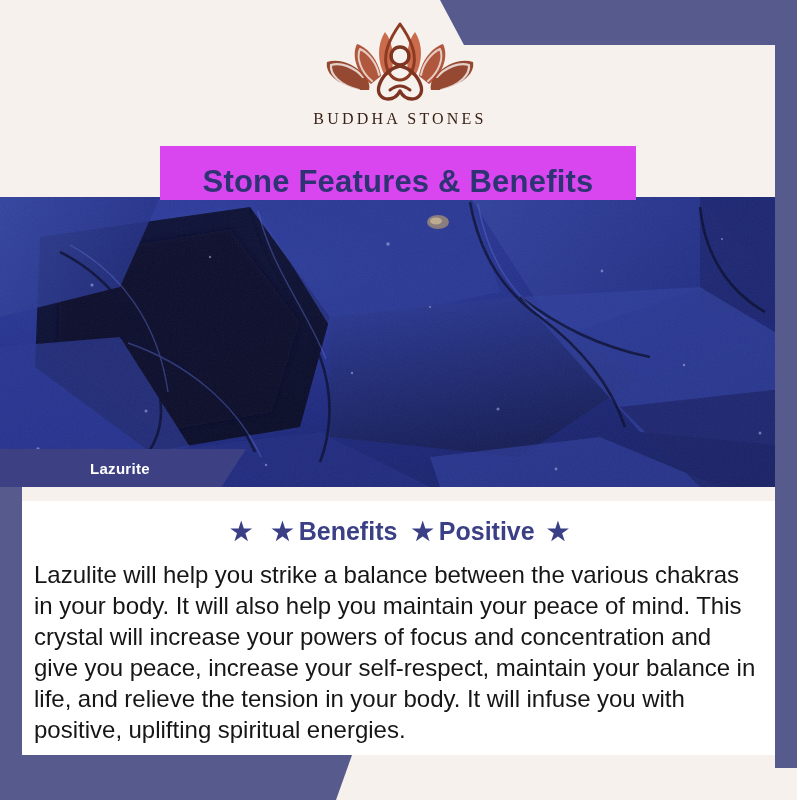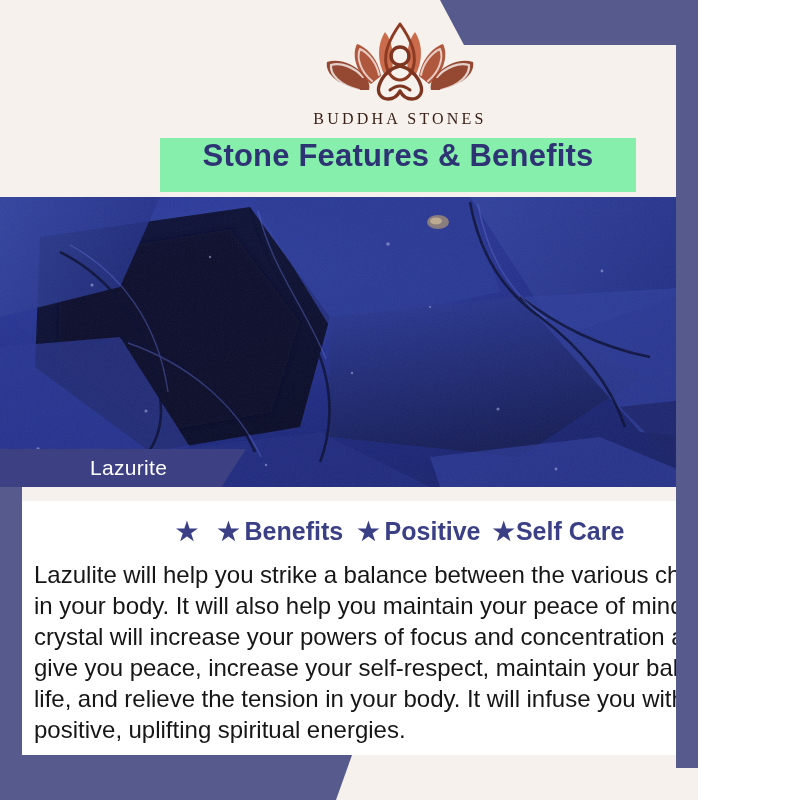--- a/index.html
+++ b/index.html
@@ -3,21 +3,21 @@
 <meta charset="utf-8">
 <style>
   html, body {
     margin: 0; padding: 0;
     width: 800px; height: 800px;
     overflow: hidden;
     font-family: "Liberation Sans", sans-serif;
   }
   #poster {
     position: relative;
-    width: 698px; height: 800px;
+    width: 797px; height: 800px;
     background: #f6f1ec;
     overflow: hidden;
   }
 
   
   .frame-top-band {
     position: absolute;
     top: 0; left: 0; width: 800px; height: 45px;
     background: #565a8c;
     clip-path: polygon(55% 0, 100% 0, 100% 100%, 58% 100%);
@@ -64,26 +64,26 @@
     font-family: "Liberation Serif", serif;
     font-size: 16px;
     letter-spacing: 3.2px;
     color: #3a2118;
     font-weight: 400;
   }
 
   
   .title-panel {
     position: absolute;
-    left: 160px; top: 138px;
+    left: 160px; top: 146px;
     width: 476px; height: 54px;
-    background: #86efac;
+    background: #d946ef;
     z-index: 5;
     display: flex;
-    align-items: flex-start;
+    align-items: flex-end;
     justify-content: center;
   }
   .title-text {
     font-size: 31px;
     font-weight: bold;
     color: #2e3473;
     letter-spacing: 0.2px;
     white-space: nowrap;
   }
 
@@ -105,22 +105,22 @@
     width: 246px; height: 38px;
     background: #3d4184;
     clip-path: polygon(0 0, 100% 0, 90% 100%, 0 100%);
     z-index: 6;
     display: flex;
     align-items: center;
   }
   .name-tag-text {
     margin-left: 90px;
     color: #ffffff;
-    font-size: 21px;
-    font-weight: normal;
+    font-size: 15px;
+    font-weight: bold;
     letter-spacing: 0.3px;
   }
 
   
   .content-card {
     position: absolute;
     left: 22px; top: 487px;
     width: 756px; height: 268px;
     background: #ffffff;
     z-index: 2;
@@ -319,21 +319,20 @@
       <span class="benefit gap-l">
         <span class="star">★</span>
         <span>Benefits</span>
       </span>
       <span class="benefit gap-l">
         <span class="star">★</span>
         <span>Positive</span>
       </span>
       <span class="benefit gap-s tight">
         <span class="star">★</span>
-        <span>Self Care</span>
       </span>
     </div>
 
     <div class="body-text">Lazulite will help you strike a balance between the various chakras in your body. It will also help you maintain your peace of mind. This crystal will increase your powers of focus and concentration and give you peace, increase your self-respect, maintain your balance in life, and relieve the tension in your body. It will infuse you with positive, uplifting spiritual energies.</div>
   </div>
 
   <div class="frame-top-band"></div>
   <div class="frame-right-bar"></div>
   <div class="frame-bottom-band"></div>
   <div class="frame-left-bar"></div>

